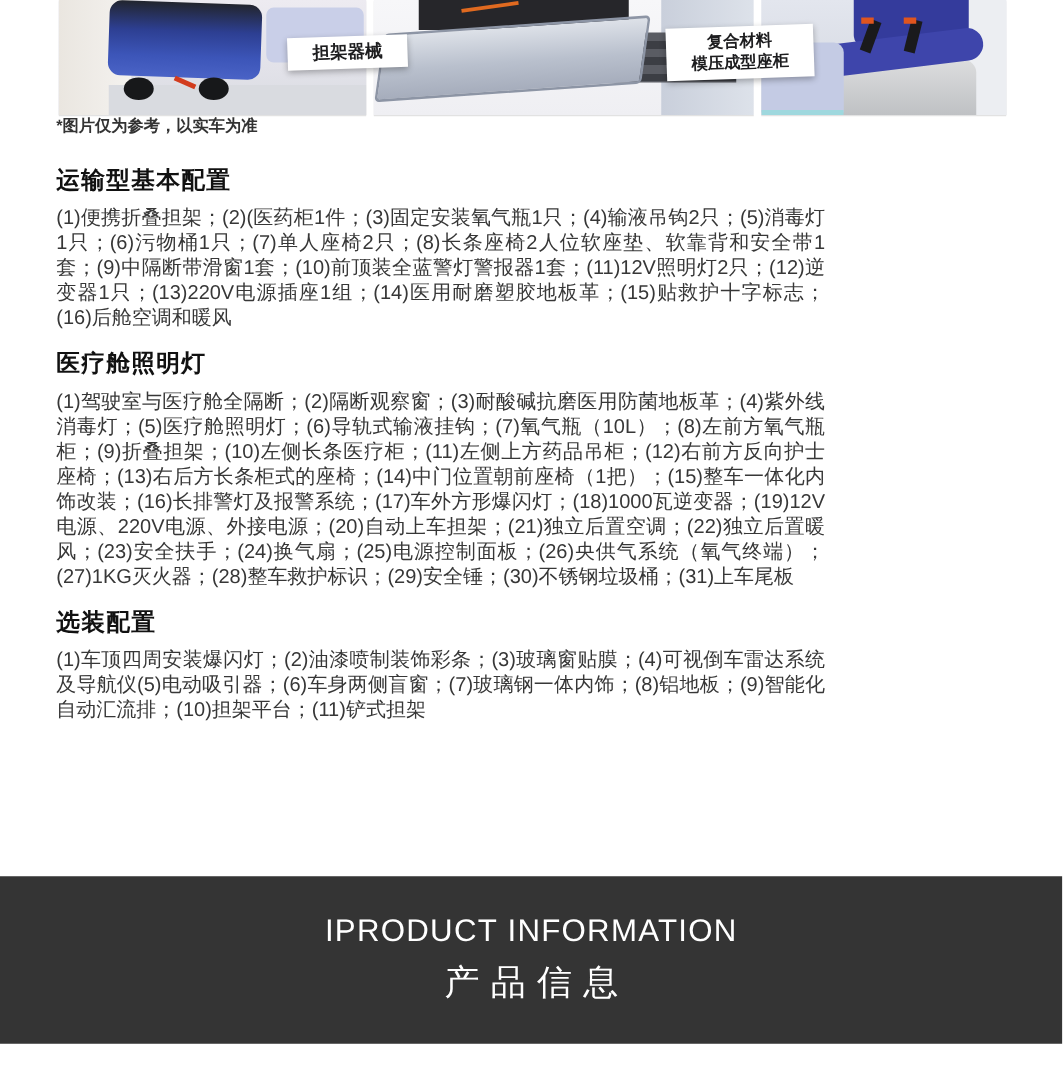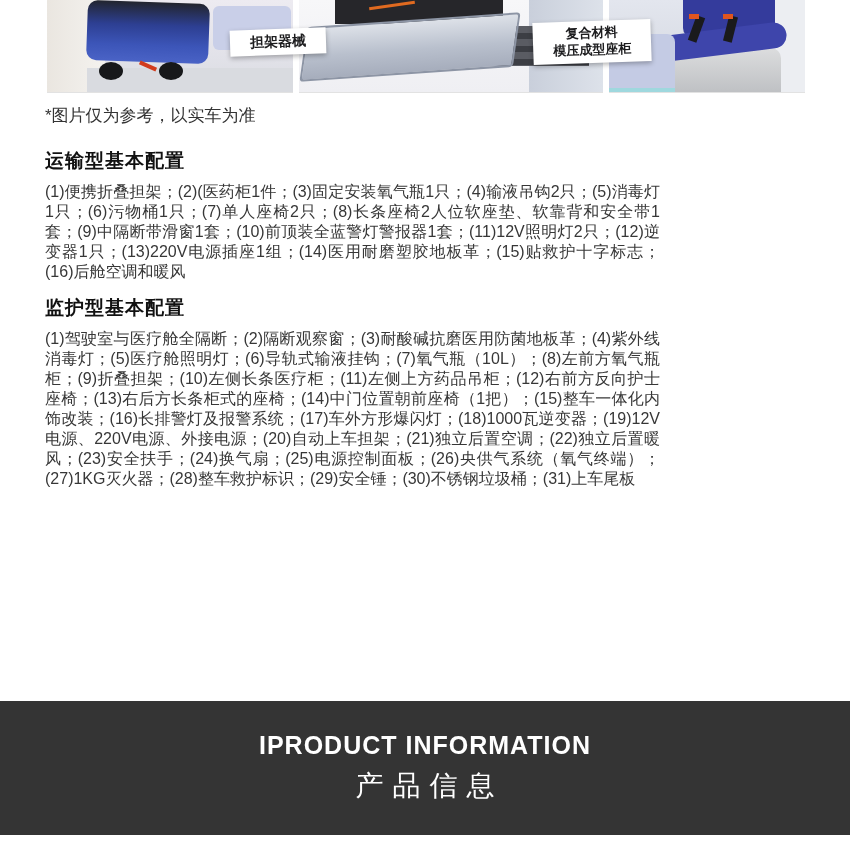--- a/index.html
+++ b/index.html
@@ -58,33 +58,33 @@
   .plate-label {
     position:absolute; background:#ffffff; color:#1d1d1f;
     font-weight:700; text-align:center;
     box-shadow:0 2px 5px rgba(0,0,0,.30);
     transform:rotate(-2deg);
   }
   .label1 { left:183px; top:29px; width:96px; padding:4px 0; font-size:14px; }
   .label2 { left:486px; top:21px; width:118px; padding:4px 0; font-size:13px; line-height:1.3; }
 
   
-  .disclaimer { margin:12px 0 0 45px; font-size:17px; color:#333; }
+  .disclaimer { margin:0 0 0 45px; font-size:13px; color:#333;font-weight:bold; }
   .content { padding:0 45px; width:705px; }
   .sec-title { margin-top:21px; font-size:19px; font-weight:700; color:#111; letter-spacing:1px; }
   .sec-body  { margin-top:8px; font-size:16px; color:#373737; line-height:20px; text-align:justify; }
   .sec + .sec .sec-title { margin-top:13px; }
 
   
   .banner {
     position:absolute; left:0; top:701px; width:850px; height:134px;
     background:#343434; color:#ffffff;
     display:flex; flex-direction:column; align-items:center; justify-content:center;
   }
-  .banner-en { font-size:25px; letter-spacing:1px; font-weight:700; }
+  .banner-en { font-size:25px; letter-spacing:1px; font-weight:400; }
   .banner-cn { margin-top:7px; font-size:28px; font-weight:400; letter-spacing:9px; text-indent:9px; }
 </style>
 </head>
 <body>
 
 <div class="page">
 
   <div class="strip">
     <div class="panel p1">
       <div class="abs wall"></div>
@@ -124,22 +124,26 @@
   </div>
 
   <div class="disclaimer">*图片仅为参考，以实车为准</div>
 
   <div class="content">
     <div class="sec">
       <div class="sec-title">运输型基本配置</div>
       <div class="sec-body">(1)便携折叠担架；(2)(医药柜1件；(3)固定安装氧气瓶1只；(4)输液吊钩2只；(5)消毒灯1只；(6)污物桶1只；(7)单人座椅2只；(8)长条座椅2人位软座垫、软靠背和安全带1套；(9)中隔断带滑窗1套；(10)前顶装全蓝警灯警报器1套；(11)12V照明灯2只；(12)逆变器1只；(13)220V电源插座1组；(14)医用耐磨塑胶地板革；(15)贴救护十字标志；(16)后舱空调和暖风</div>
     </div>
     <div class="sec">
-      <div class="sec-title">监护型基本配置</div>
+      <div class="sec-title">医疗舱照明灯</div>
       <div class="sec-body">(1)驾驶室与医疗舱全隔断；(2)隔断观察窗；(3)耐酸碱抗磨医用防菌地板革；(4)紫外线消毒灯；(5)医疗舱照明灯；(6)导轨式输液挂钩；(7)氧气瓶（10L）；(8)左前方氧气瓶柜；(9)折叠担架；(10)左侧长条医疗柜；(11)左侧上方药品吊柜；(12)右前方反向护士座椅；(13)右后方长条柜式的座椅；(14)中门位置朝前座椅（1把）；(15)整车一体化内饰改装；(16)长排警灯及报警系统；(17)车外方形爆闪灯；(18)1000瓦逆变器；(19)12V电源、220V电源、外接电源；(20)自动上车担架；(21)独立后置空调；(22)独立后置暖风；(23)安全扶手；(24)换气扇；(25)电源控制面板；(26)央供气系统（氧气终端）；(27)1KG灭火器；(28)整车救护标识；(29)安全锤；(30)不锈钢垃圾桶；(31)上车尾板</div>
+    </div>
+    <div class="sec">
+      <div class="sec-title">选装配置</div>
+      <div class="sec-body">(1)车顶四周安装爆闪灯；(2)油漆喷制装饰彩条；(3)玻璃窗贴膜；(4)可视倒车雷达系统及导航仪(5)电动吸引器；(6)车身两侧盲窗；(7)玻璃钢一体内饰；(8)铝地板；(9)智能化自动汇流排；(10)担架平台；(11)铲式担架</div>
     </div>
   </div>
 
   <div class="banner">
     <div class="banner-en">IPRODUCT INFORMATION</div>
     <div class="banner-cn">产品信息</div>
   </div>
 
 </div>
 

